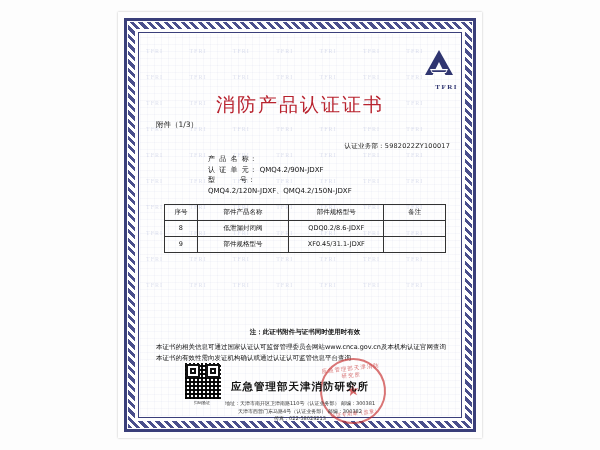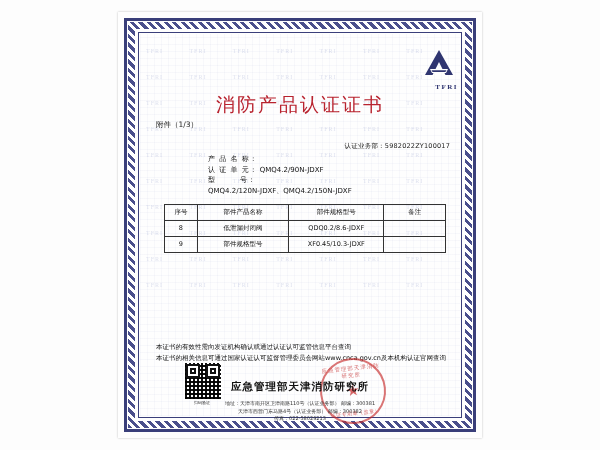--- a/index.html
+++ b/index.html
@@ -379,29 +379,30 @@
         <tbody>
           <tr>
             <td>8</td>
             <td>低泄漏封闭阀</td>
             <td>QDQ0.2/8.6-JDXF</td>
             <td></td>
           </tr>
           <tr>
             <td>9</td>
             <td>部件规格型号</td>
-            <td>XF0.45/10.3-JDXF</td>
+            <td>XF0.45/31.1-JDXF</td>
             <td></td>
           </tr>
         </tbody>
       </table>
 
+      <div class="note-main">注：此证书附件与证书同时使用时有效</div>
       <div class="note-lines">
+        <div>本证书的相关信息可通过国家认证认可监督管理委员会网站www.cnca.gov.cn及本机构认证官网查询</div>
         <div>本证书的有效性需向发证机构确认或通过认证认可监管信息平台查询</div>
-        <div>本证书的相关信息可通过国家认证认可监督管理委员会网站www.cnca.gov.cn及本机构认证官网查询</div>
       </div>
 
       <div class="qr"></div>
       <div class="qr-sub">扫码验证</div>
 
       <div class="seal">
         <div class="seal-top">应急管理部天津消防研究所</div>
         <div class="seal-star">★</div>
         <div class="seal-bottom">认证专用章（盖章）</div>
       </div>

